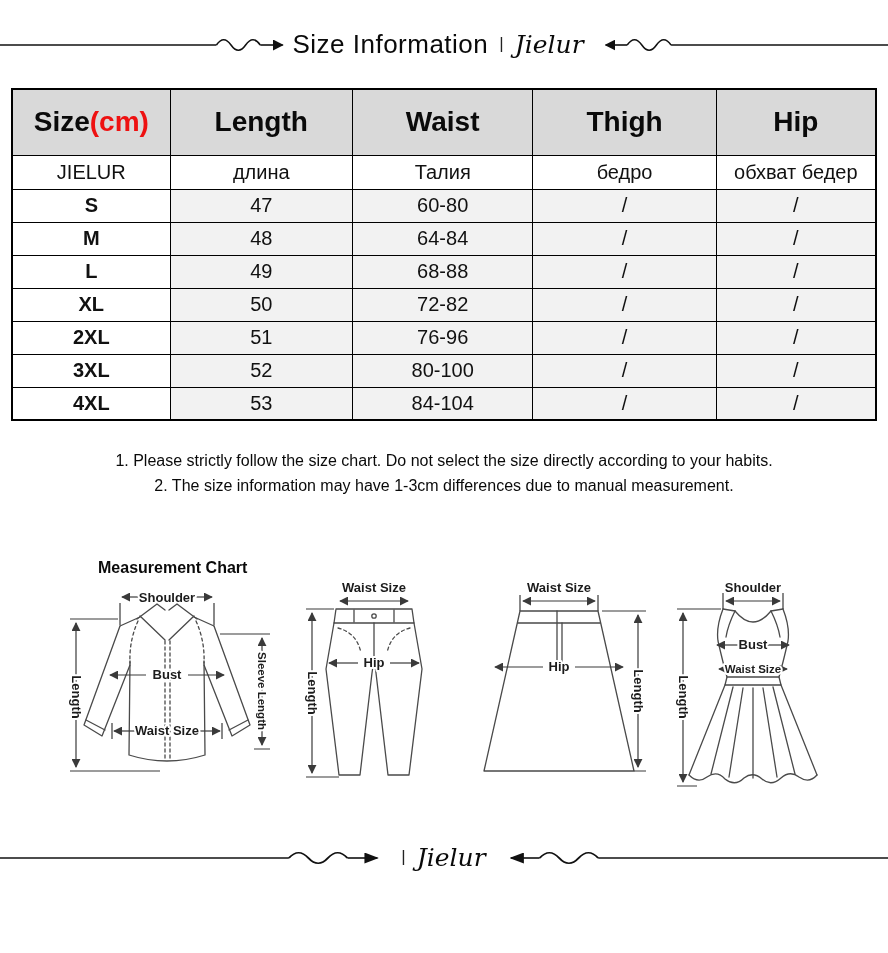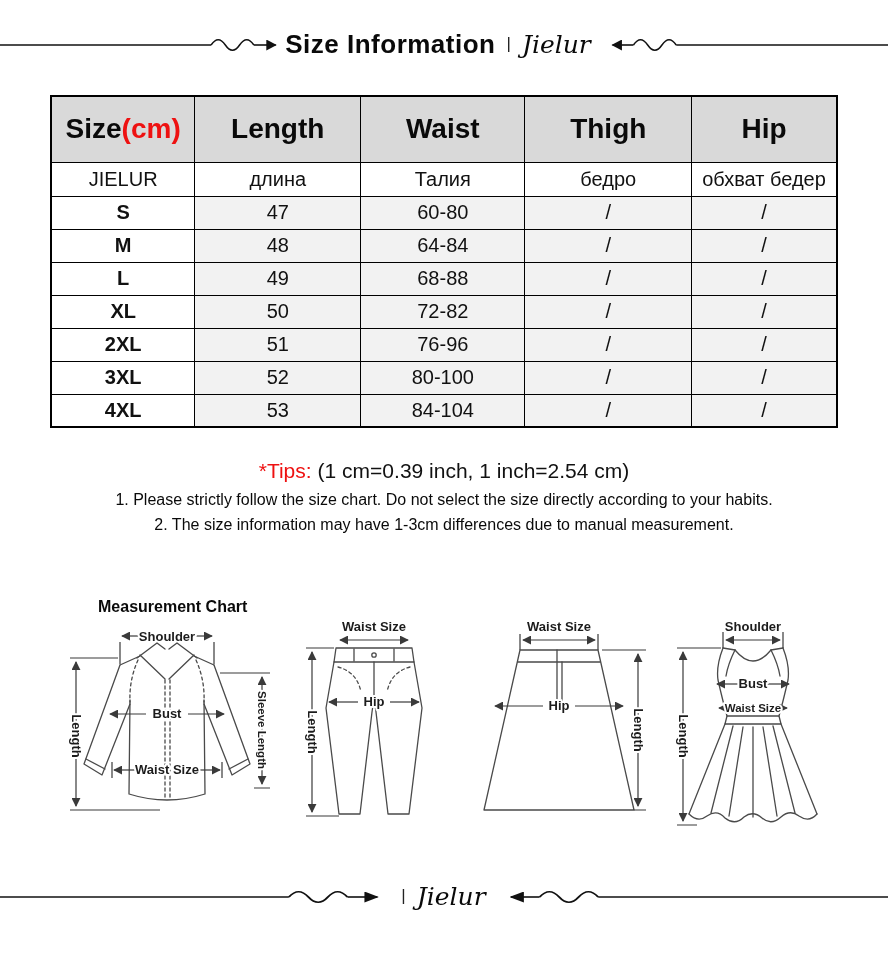--- a/index.html
+++ b/index.html
@@ -10,29 +10,29 @@
   *{box-sizing:border-box;}
   html,body{margin:0;padding:0;}
   body{
     width:888px;height:953px;background:#fff;overflow:hidden;
     font-family:"Liberation Sans","DejaVu Sans",sans-serif;color:#111;
   }
 
   
   .divider{display:flex;align-items:center;width:100%;}
   .divider svg{flex:1 1 0;height:26px;min-width:0;display:block;}
-  .div-title{font-weight:bold;font-size:26px;letter-spacing:.5px;white-space:nowrap;margin-left:0;color:#0a0a0a;}
+  .div-title{font-weight:normal;font-size:26px;letter-spacing:.5px;white-space:nowrap;margin-left:0;color:#0a0a0a;}
   .div-sep{font-size:17px;color:#222;padding:0 11px;transform:translateY(-1px);}
   .div-brand{font-family:"DejaVu Serif","Liberation Serif",serif;font-style:italic;font-size:25px;white-space:nowrap;margin-right:12px;color:#0a0a0a;}
   .divider-top{margin-top:29px;}
   .divider-bottom{margin-top:49px;}
 
   
   table.size-table{
-    width:788px;margin:35px auto 0 auto;border-collapse:collapse;
+    width:866px;margin:28px auto 0 auto;border-collapse:collapse;
     border:2px solid #000;table-layout:fixed;
   }
   .size-table th,.size-table td{
     border:1px solid #000;text-align:center;vertical-align:middle;
     padding:0 2px;overflow:hidden;white-space:nowrap;
   }
   .size-table thead th{
     height:66px;background:var(--header_bg);
     font-size:28px;font-weight:bold;color:#0a0a0a;
   }
@@ -163,21 +163,20 @@
       <td class="c-size">4XL</td>
       <td>53</td>
       <td>84-104</td>
       <td>/</td>
       <td>/</td>
     </tr>
   </tbody>
 </table>
 
 <div class="tips">
-  <p class="tips-line"><span class="tips-label">*Tips:</span><span>(1 cm=0.39 inch, 1 inch=2.54 cm)</span></p>
   <p class="tips-note">1. Please strictly follow the size chart. Do not select the size directly according to your habits.</p>
   <p class="tips-note">2. The size information may have 1-3cm differences due to manual measurement.</p>
 </div>
 
 <div class="measurement">
   <div class="mc-title">Measurement Chart</div>
   <div class="diagrams">
 
     <svg width="215" height="205" viewBox="0 0 215 205">
       <defs>

